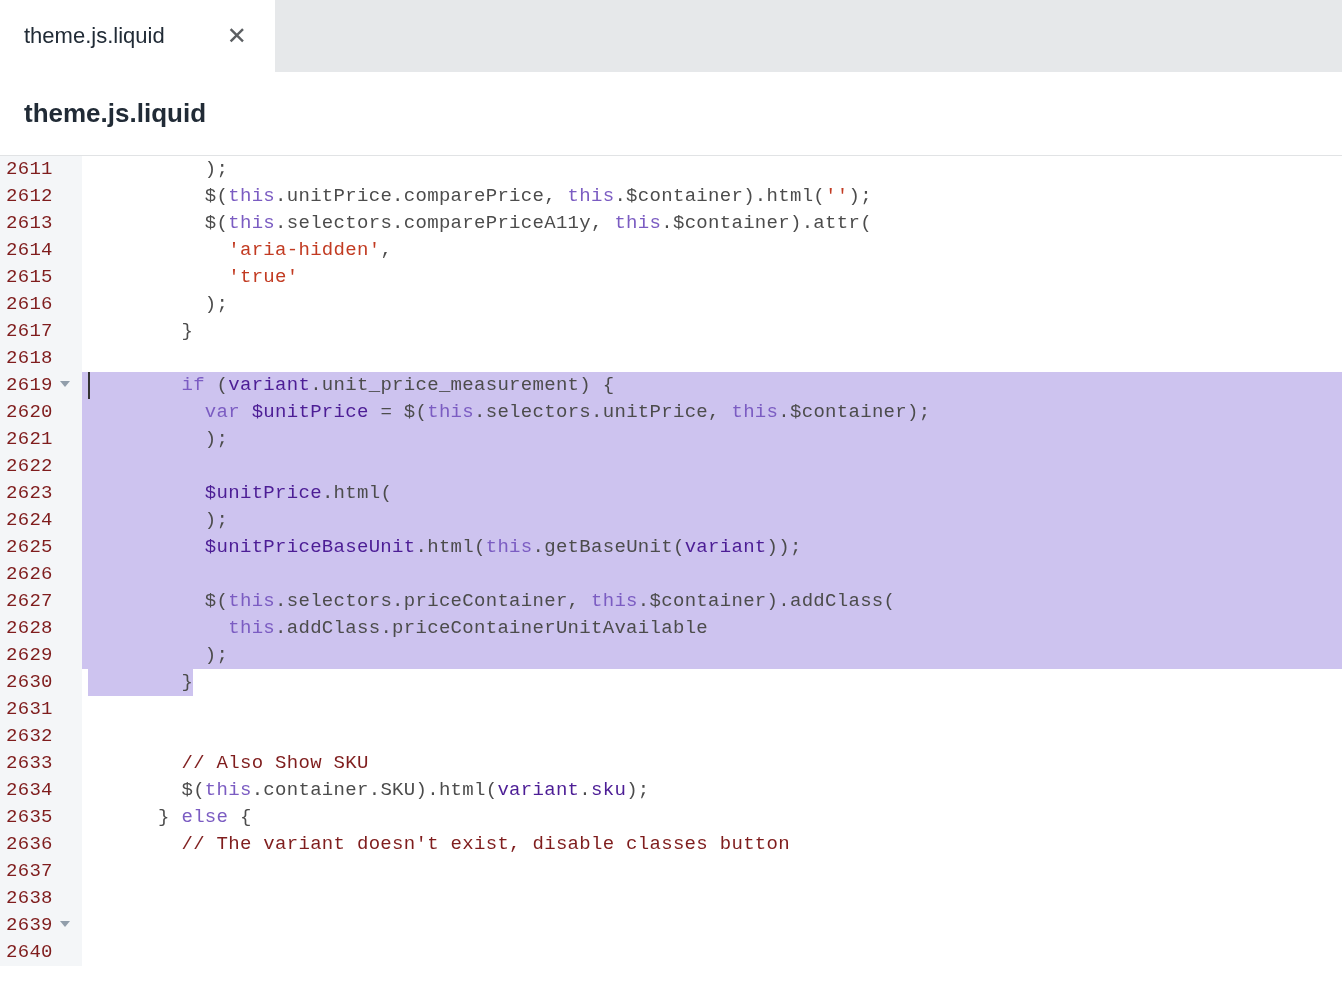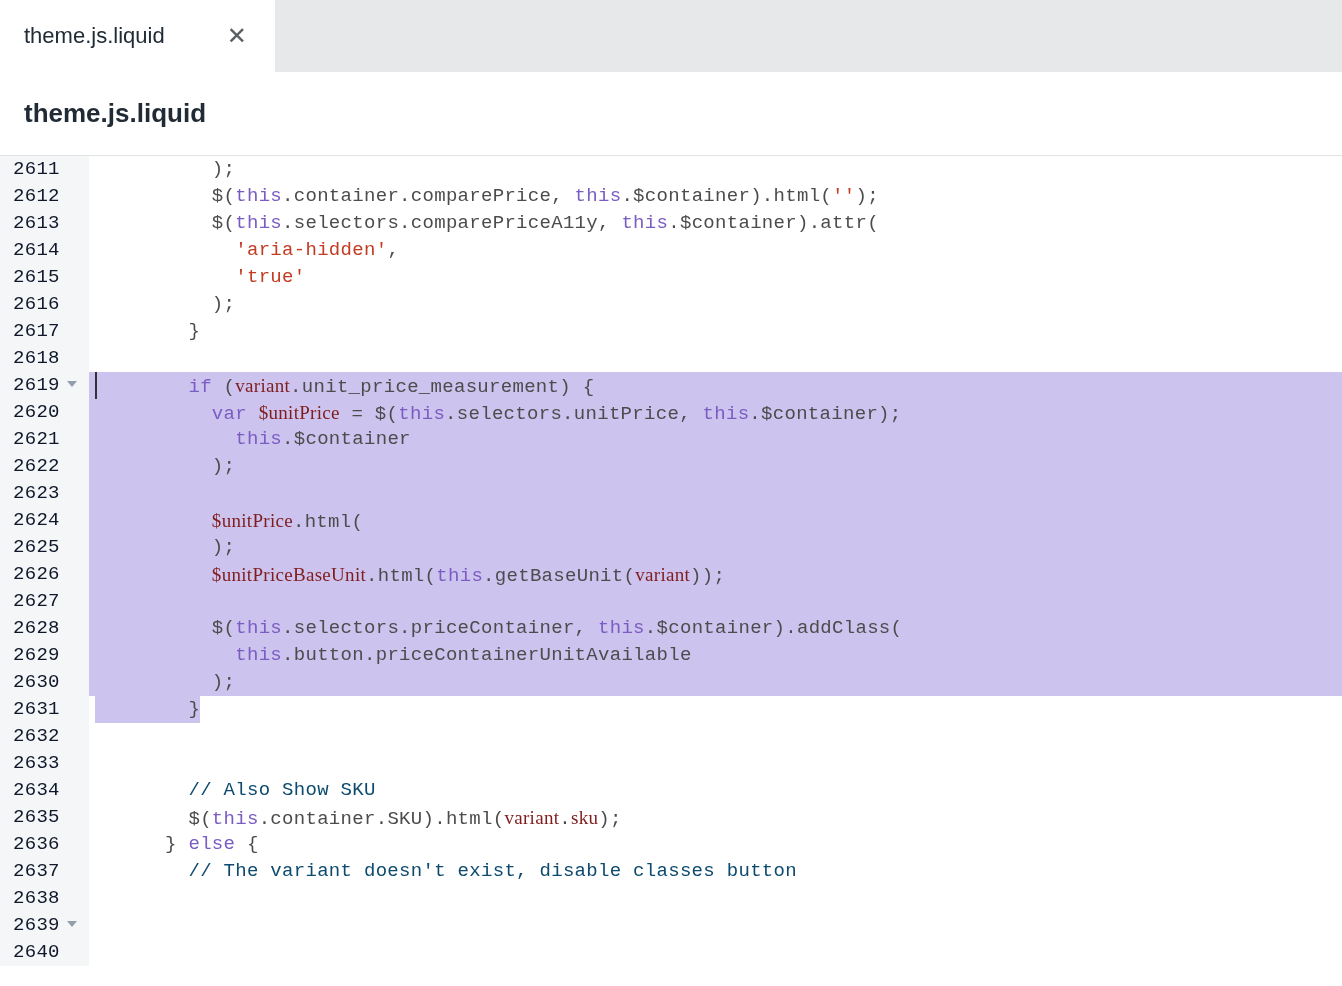--- a/index.html
+++ b/index.html
@@ -58,23 +58,23 @@
 .editor {
   display: flex;
   font-family: "Menlo", "Consolas", "Courier New", monospace;
   font-size: 19px;
   line-height: 27px;
   letter-spacing: 0.3px;
   background: #ffffff;
 }
 .gutter {
   background: #f4f6f8;
-  color: #0f172a;
+  color: #7f1d1d;
   text-align: left;
-  padding: 0 2px 0 13px;
+  padding: 0 2px 0 6px;
   border-right: 1px solid #f4f6f8;
   user-select: none;
   min-width: 68px;
 }
 .ln {
   display: block;
   height: 27px;
   padding-right: 2px;
   position: relative;
 }
@@ -107,23 +107,23 @@
 .hl {
   background: #cdc3ef;
 }
 .hl-partial {
   display: inline-block;
   background: #cdc3ef;
 }
 
 .p  { color: #4c4c4c; }      
 .kw { color: #7b5cc2; }      
-.v  { color: #7f1d1d; font-family: Liberation Serif, serif; }      
+.v  { color: #4c1d95; }      
 .st { color: #c23b22; }      
-.cm { color: #0c4a6e; }      
+.cm { color: #7f1d1d; }      
 .cursor-bar {
   position: absolute;
   left: 6px;
   width: 2px;
   height: 27px;
   background: #333333;
 }
 </style>
 </head>
 <body>
@@ -168,38 +168,37 @@
       <span class="ln">2635<span class="fold"></span></span>
       <span class="ln">2636<span class="fold"></span></span>
       <span class="ln">2637<span class="fold"></span></span>
       <span class="ln">2638<span class="fold"></span></span>
       <span class="ln">2639<span class="fold fold-mark"></span></span>
       <span class="ln">2640<span class="fold"></span></span>
     </div>
   <div class="code-area" id="code-area">
     <div class="cursor-bar" style="top:216px;"></div>
   <div class="code-line"><span class="p">          );</span></div>
-      <div class="code-line"><span class="p">          $(</span><span class="kw">this</span><span class="p">.container.comparePrice, </span><span class="kw">this</span><span class="p">.$container).html(</span><span class="st">''</span><span class="p">);</span></div>
+      <div class="code-line"><span class="p">          $(</span><span class="kw">this</span><span class="p">.unitPrice.comparePrice, </span><span class="kw">this</span><span class="p">.$container).html(</span><span class="st">''</span><span class="p">);</span></div>
       <div class="code-line"><span class="p">          $(</span><span class="kw">this</span><span class="p">.selectors.comparePriceA11y, </span><span class="kw">this</span><span class="p">.$container).attr(</span></div>
       <div class="code-line"><span class="p">            </span><span class="st">'aria-hidden'</span><span class="p">,</span></div>
       <div class="code-line"><span class="p">            </span><span class="st">'true'</span></div>
       <div class="code-line"><span class="p">          );</span></div>
       <div class="code-line"><span class="p">        }</span></div>
       <div class="code-line"><span class="p"></span></div>
       <div class="code-line hl"><span class="p">        </span><span class="kw">if</span><span class="p"> (</span><span class="v">variant</span><span class="p">.unit_price_measurement) {</span></div>
       <div class="code-line hl"><span class="p">          </span><span class="kw">var</span><span class="p"> </span><span class="v">$unitPrice</span><span class="p"> = $(</span><span class="kw">this</span><span class="p">.selectors.unitPrice, </span><span class="kw">this</span><span class="p">.$container);</span></div>
-      <div class="code-line hl"><span class="p">            </span><span class="kw">this</span><span class="p">.$container</span></div>
       <div class="code-line hl"><span class="p">          );</span></div>
       <div class="code-line hl"><span class="p"></span></div>
       <div class="code-line hl"><span class="p">          </span><span class="v">$unitPrice</span><span class="p">.html(</span></div>
       <div class="code-line hl"><span class="p">          );</span></div>
       <div class="code-line hl"><span class="p">          </span><span class="v">$unitPriceBaseUnit</span><span class="p">.html(</span><span class="kw">this</span><span class="p">.getBaseUnit(</span><span class="v">variant</span><span class="p">));</span></div>
       <div class="code-line hl"><span class="p"></span></div>
       <div class="code-line hl"><span class="p">          $(</span><span class="kw">this</span><span class="p">.selectors.priceContainer, </span><span class="kw">this</span><span class="p">.$container).addClass(</span></div>
-      <div class="code-line hl"><span class="p">            </span><span class="kw">this</span><span class="p">.button.priceContainerUnitAvailable</span></div>
+      <div class="code-line hl"><span class="p">            </span><span class="kw">this</span><span class="p">.addClass.priceContainerUnitAvailable</span></div>
       <div class="code-line hl"><span class="p">          );</span></div>
       <div class="code-line"><span class="hl-partial"><span class="p">        }</span></span></div>
       <div class="code-line"><span class="p"></span></div>
       <div class="code-line"><span class="p"></span></div>
       <div class="code-line"><span class="p">        </span><span class="cm">// Also Show SKU</span></div>
       <div class="code-line"><span class="p">        $(</span><span class="kw">this</span><span class="p">.container.SKU).html(</span><span class="v">variant</span><span class="p">.</span><span class="v">sku</span><span class="p">);</span></div>
       <div class="code-line"><span class="p">      } </span><span class="kw">else</span><span class="p"> {</span></div>
       <div class="code-line"><span class="p">        </span><span class="cm">// The variant doesn't exist, disable classes button</span></div>
     </div>
 </div>

